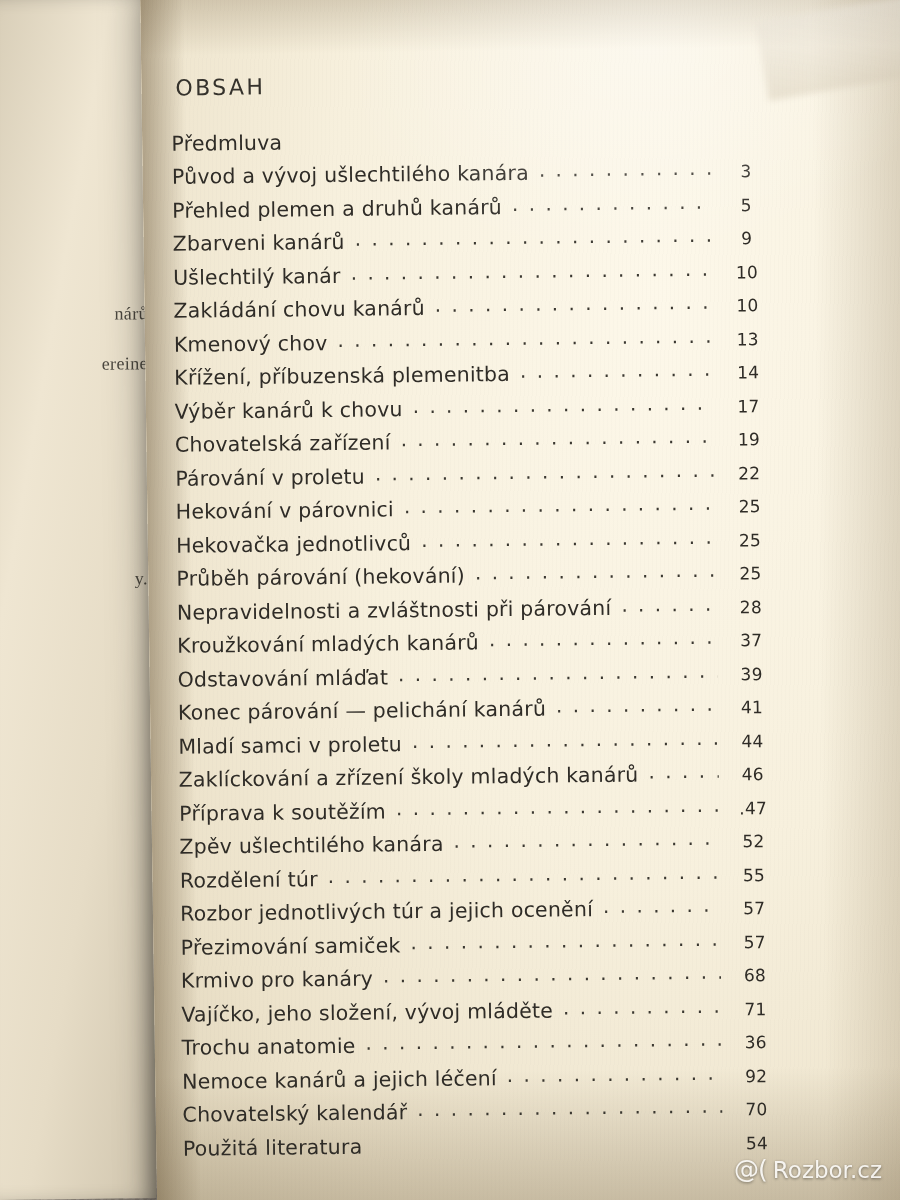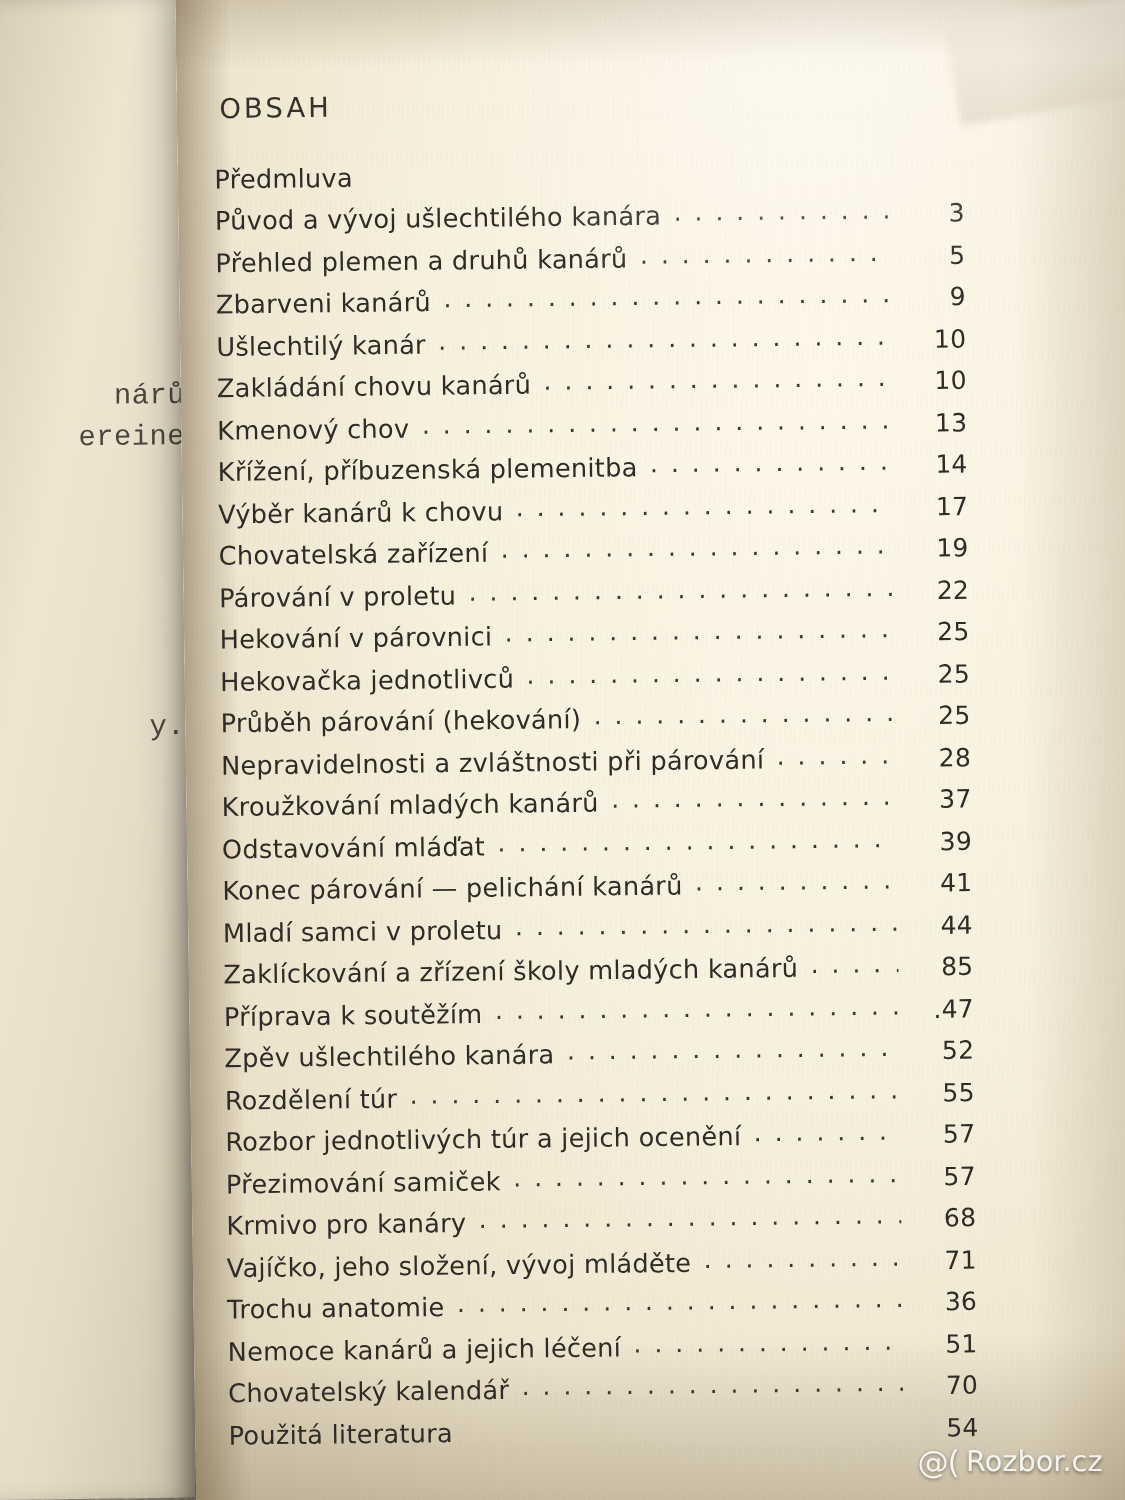--- a/index.html
+++ b/index.html
@@ -66,28 +66,28 @@
     height: 1200px;
     background: linear-gradient(100deg, #d9cfb9 0%, #efe6d2 30%, #e6dcc6 65%, #cfc4ad 100%);
     box-shadow: inset -14px 0 22px -10px rgba(0,0,0,0.45);
     transform: skewY(-0.7deg);
     transform-origin: top left;
   }
   .left-page .ltext {
     position: absolute;
     right: 8px;
     color: #3a3730;
-    font-family: Liberation Mono, monospace;
-    font-size: 23px;
+    font-family: Liberation Serif, serif;
+    font-size: 18px;
     letter-spacing: .4px;
     opacity: .9;
     white-space: nowrap;
   }
   .lt1 { top: 305px; }
-  .lt2 { top: 338px; }
+  .lt2 { top: 355px; }
   .lt3 { top: 570px; }
 
   
   .right-page {
     position: absolute;
     left: 140px;
     top: -14px;
     width: 790px;
     height: 1240px;
     background:
@@ -178,22 +178,22 @@
     content: ".   .   .   .   .   .   .   .   .   .   .   .   .   .   .   .   .   .   .   .   .   .   .   .   .   .   .   .   .   .   .   .";
     position: absolute;
     left: 0; bottom: 0;
     letter-spacing: 2px;
     color: #3a3730;
     font-size: 20px;
   }
   .toc-page {
     flex: 0 0 auto;
     width: 52px;
-    text-align: right;
-    font-size: 20px;
+    text-align: center;
+    font-size: 17px;
     color: #2f2c27;
   }
   .no-leader .leader::before { content: ""; }
   .no-page .toc-page { visibility: hidden; }
 
   
   .toc-list { transform: rotate(0.15deg); }
 
   
   .folio {
@@ -352,21 +352,21 @@
             <span class="toc-page">41</span>
           </li>
           <li class="toc-row">
             <span class="toc-label">Mladí samci v proletu</span>
             <span class="leader"></span>
             <span class="toc-page">44</span>
           </li>
           <li class="toc-row">
             <span class="toc-label">Zaklíckování a zřízení školy mladých kanárů</span>
             <span class="leader"></span>
-            <span class="toc-page">85</span>
+            <span class="toc-page">46</span>
           </li>
           <li class="toc-row">
             <span class="toc-label">Příprava k soutěžím</span>
             <span class="leader"></span>
             <span class="toc-page">.47</span>
           </li>
           <li class="toc-row">
             <span class="toc-label">Zpěv ušlechtilého kanára</span>
             <span class="leader"></span>
             <span class="toc-page">52</span>
@@ -397,21 +397,21 @@
             <span class="toc-page">71</span>
           </li>
           <li class="toc-row">
             <span class="toc-label">Trochu anatomie</span>
             <span class="leader"></span>
             <span class="toc-page">36</span>
           </li>
           <li class="toc-row">
             <span class="toc-label">Nemoce kanárů a jejich léčení</span>
             <span class="leader"></span>
-            <span class="toc-page">51</span>
+            <span class="toc-page">92</span>
           </li>
           <li class="toc-row">
             <span class="toc-label">Chovatelský kalendář</span>
             <span class="leader"></span>
             <span class="toc-page">70</span>
           </li>
           <li class="toc-row no-leader">
             <span class="toc-label">Použitá literatura</span>
             <span class="leader"></span>
             <span class="toc-page">54</span>

